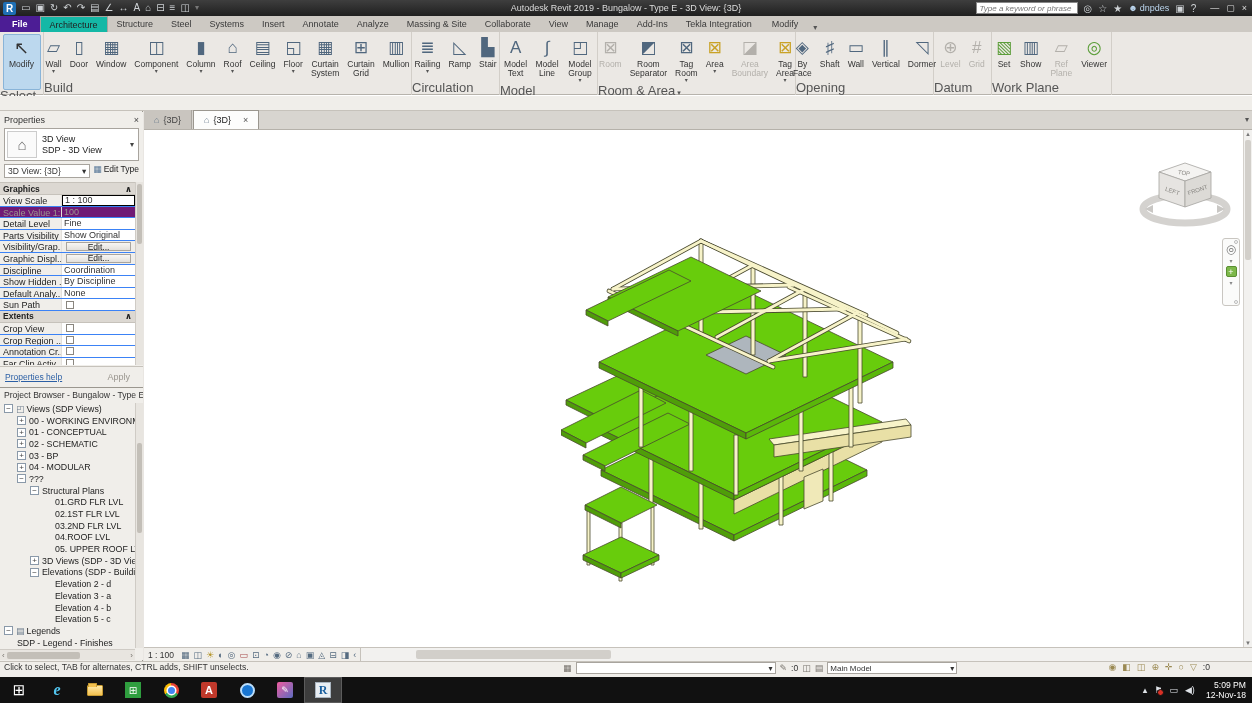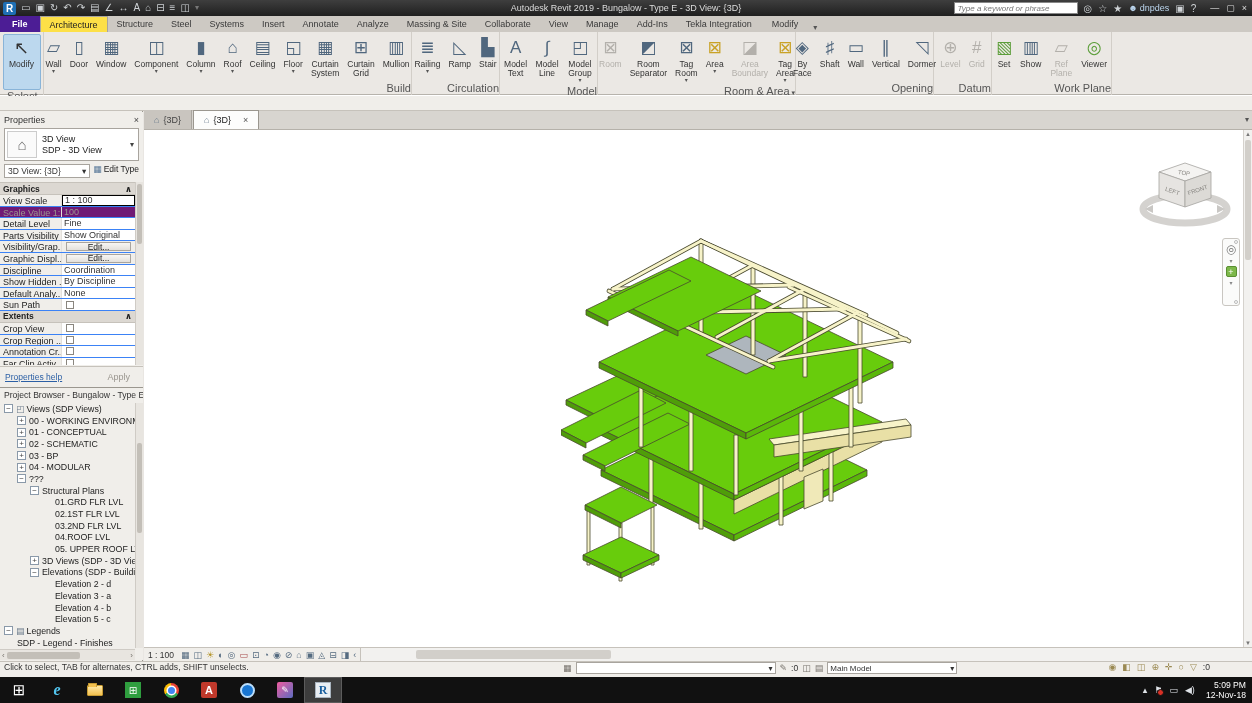--- a/index.html
+++ b/index.html
@@ -8,38 +8,38 @@
   #app{position:absolute;inset:0}
 
   
   .titlebar{position:absolute;left:0;top:0;width:1252px;height:16px;background:linear-gradient(#3e3e3e,#1f1f1f);color:#e7e7e7;display:flex;align-items:center}
   .qat{display:flex;align-items:center;gap:5px;padding-left:3px}
   .qat .qi{font-size:10px;line-height:14px;color:#cfd3d6;cursor:default}
   .qat .rlogo{width:13px;height:13px;background:#1e6fb4;color:#fff;font-weight:bold;font-size:10px;display:flex;align-items:center;justify-content:center;border-radius:2px}
   .qat .sep{color:#777;font-size:8px}
   .tb-title{position:absolute;left:0;right:0;text-align:center;font-size:9px;color:#ddd;pointer-events:none}
   .infocenter{position:absolute;right:2px;top:1px;display:flex;align-items:center;gap:6px;height:14px}
-  .ic-search{width:124px;height:12px;background:#fff;border:1px solid #888;font-size:8px;font-style:italic;color:#777;padding:0 3px;font-family:"Liberation Sans",sans-serif}
+  .ic-search{width:102px;height:12px;background:#fff;border:1px solid #888;font-size:8px;font-style:italic;color:#777;padding:0 3px;font-family:"Liberation Sans",sans-serif}
   .ic-ic{color:#cfd3d6;font-size:10px}
   .ic-user{color:#bcd6ee;font-size:9px;display:flex;align-items:center;gap:2px}
   .winbtns{display:flex;gap:7px;margin-left:8px;margin-right:3px;color:#ddd;font-size:9px}
 
   
   .tabrow{position:absolute;left:0;top:16px;width:1252px;height:16px;background:#cdc9c3;display:flex;align-items:flex-end}
   .rtab{padding:2px 9px;font-size:9px;color:#3a3a3a;height:16px;display:flex;align-items:center;cursor:default}
   .rtab.file{background:#4c1d95;color:#fff;font-weight:bold;padding:2px 12px}
-  .rtab.active{background:#fde047;border:1px solid #a8a49e;border-bottom:none;color:#222}
+  .rtab.active{background:#14b8a6;border:1px solid #a8a49e;border-bottom:none;color:#222}
   .rtab.modify{margin-left:2px}
   .tabrow .tr-dd{margin-left:6px;color:#555;font-size:8px}
 
   
   .ribbon{position:absolute;left:0;top:32px;width:1252px;height:63px;background:#ebe8e4;border-bottom:1px solid #b7b3ac;display:flex}
   .panel{height:63px;border-right:1px solid #d2cec8;display:flex;flex-direction:column}
   .pbtns{flex:1;display:flex;justify-content:center;align-items:flex-start;padding-top:2px}
-  .ptitle{height:13px;text-align:right;font-size:11px;color:#555;line-height:12px}
+  .ptitle{height:13px;text-align:left;font-size:13px;color:#555;line-height:12px}
   .ptitle.dd::after{content:" ▾";font-size:7px}
   .rbtn{display:flex;flex-direction:column;align-items:center;padding:1px 2px;margin:0 1px;border:1px solid transparent;border-radius:2px;cursor:default}
   .rbtn .g{font-size:17px;line-height:24px;height:24px;color:#50677e}
   .rbtn .lbl{font-size:8.5px;color:#333;text-align:center;line-height:9px;max-width:46px}
   .rbtn .bdd{font-size:6px;color:#555;line-height:5px}
   .rbtn.dis .g,.rbtn.dis .lbl{color:#b3b0ab}
   .rbtn .g.yel{color:#c9a227}
   .rbtn .g.grn{color:#5c9e3a}
   .rbtn.modifybtn{background:#bcd8ee;border:1px solid #89b4d8;width:38px;height:56px;justify-content:flex-start}
   .rbtn.modifybtn .g{font-size:18px;color:#333}

